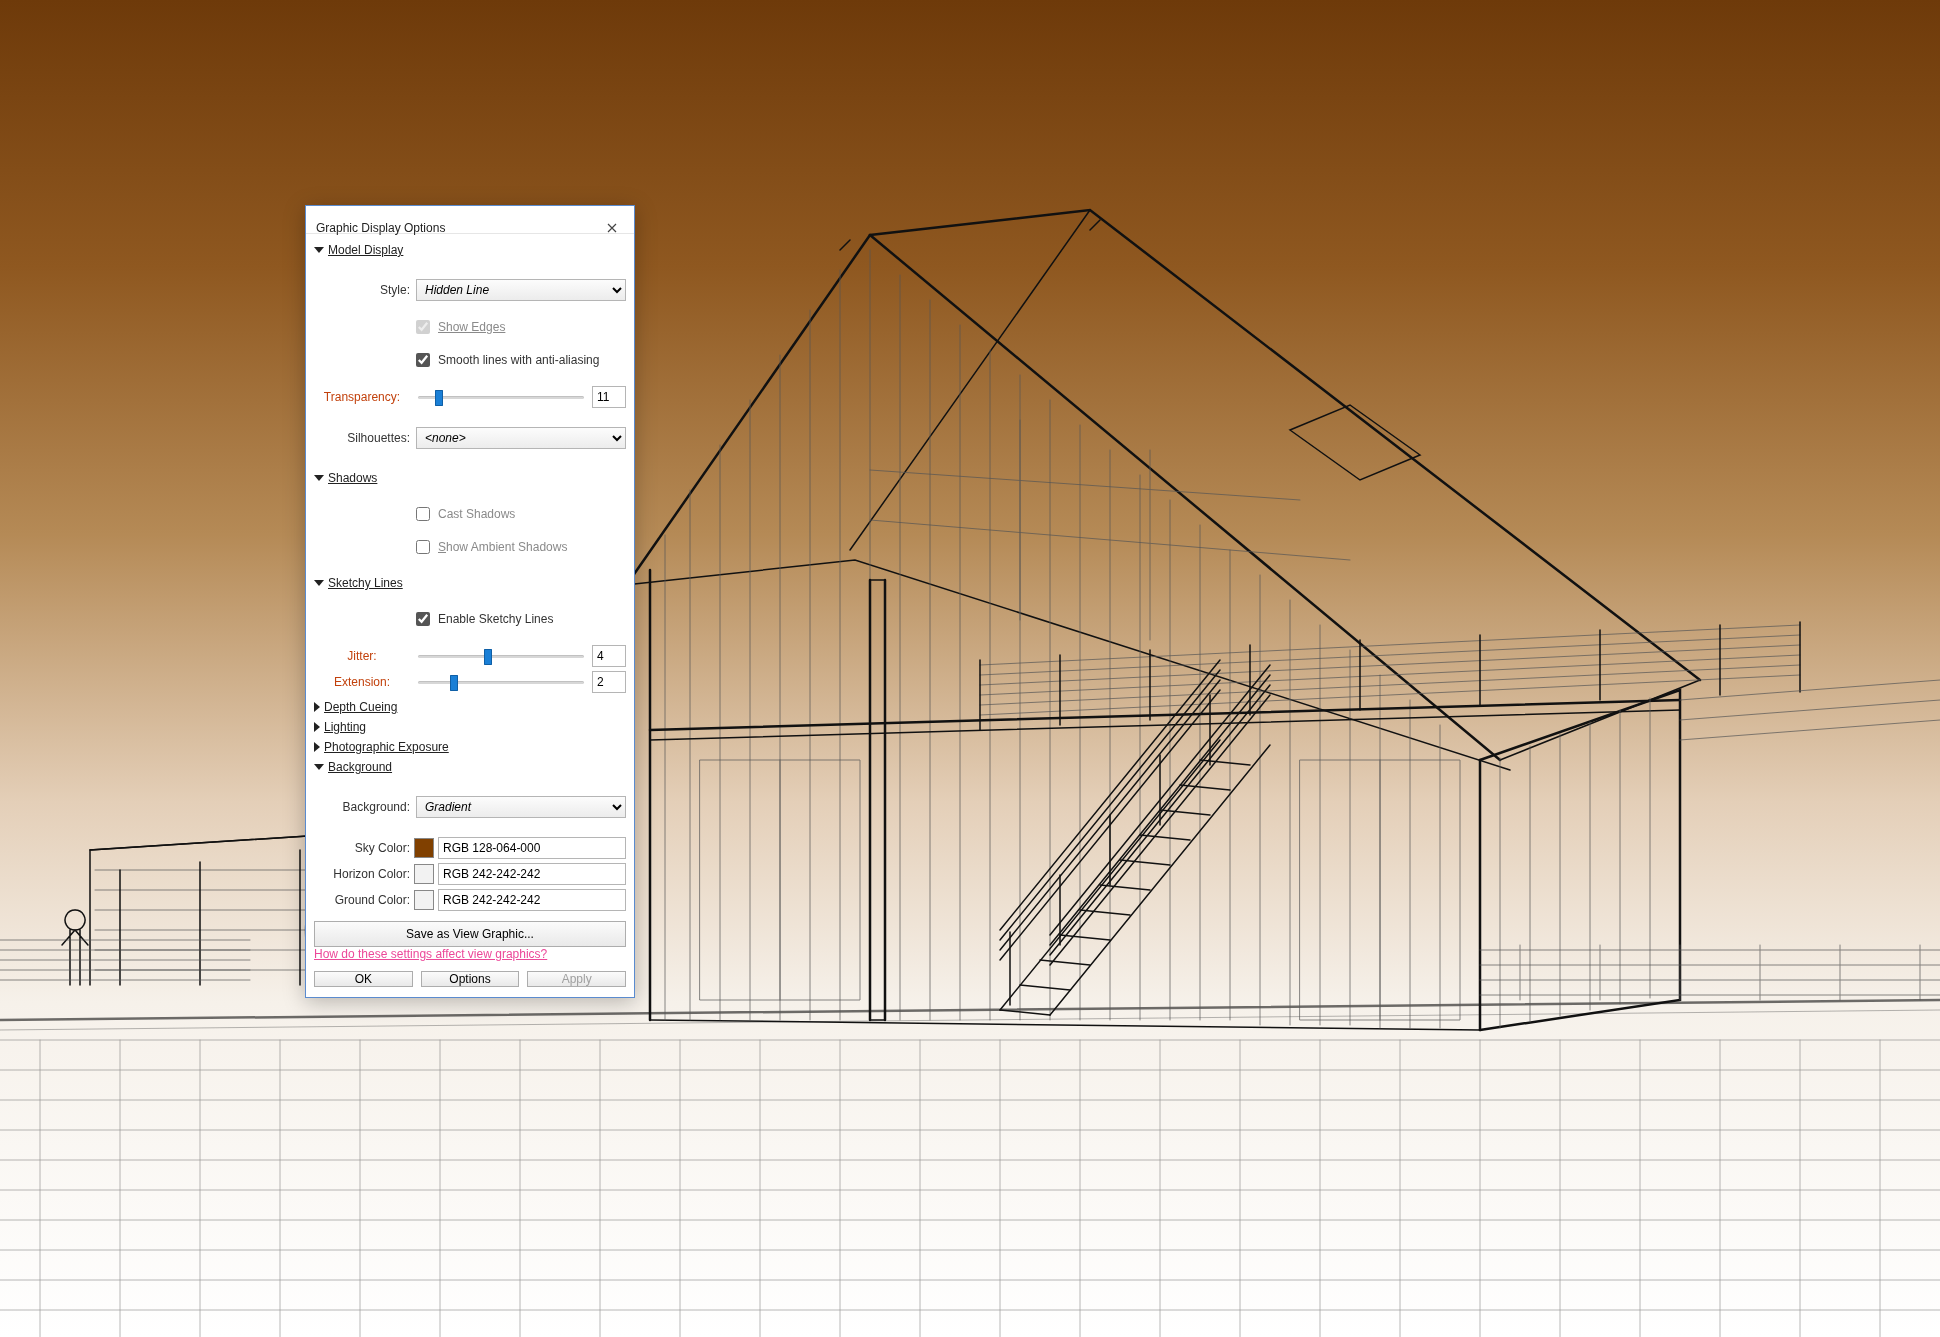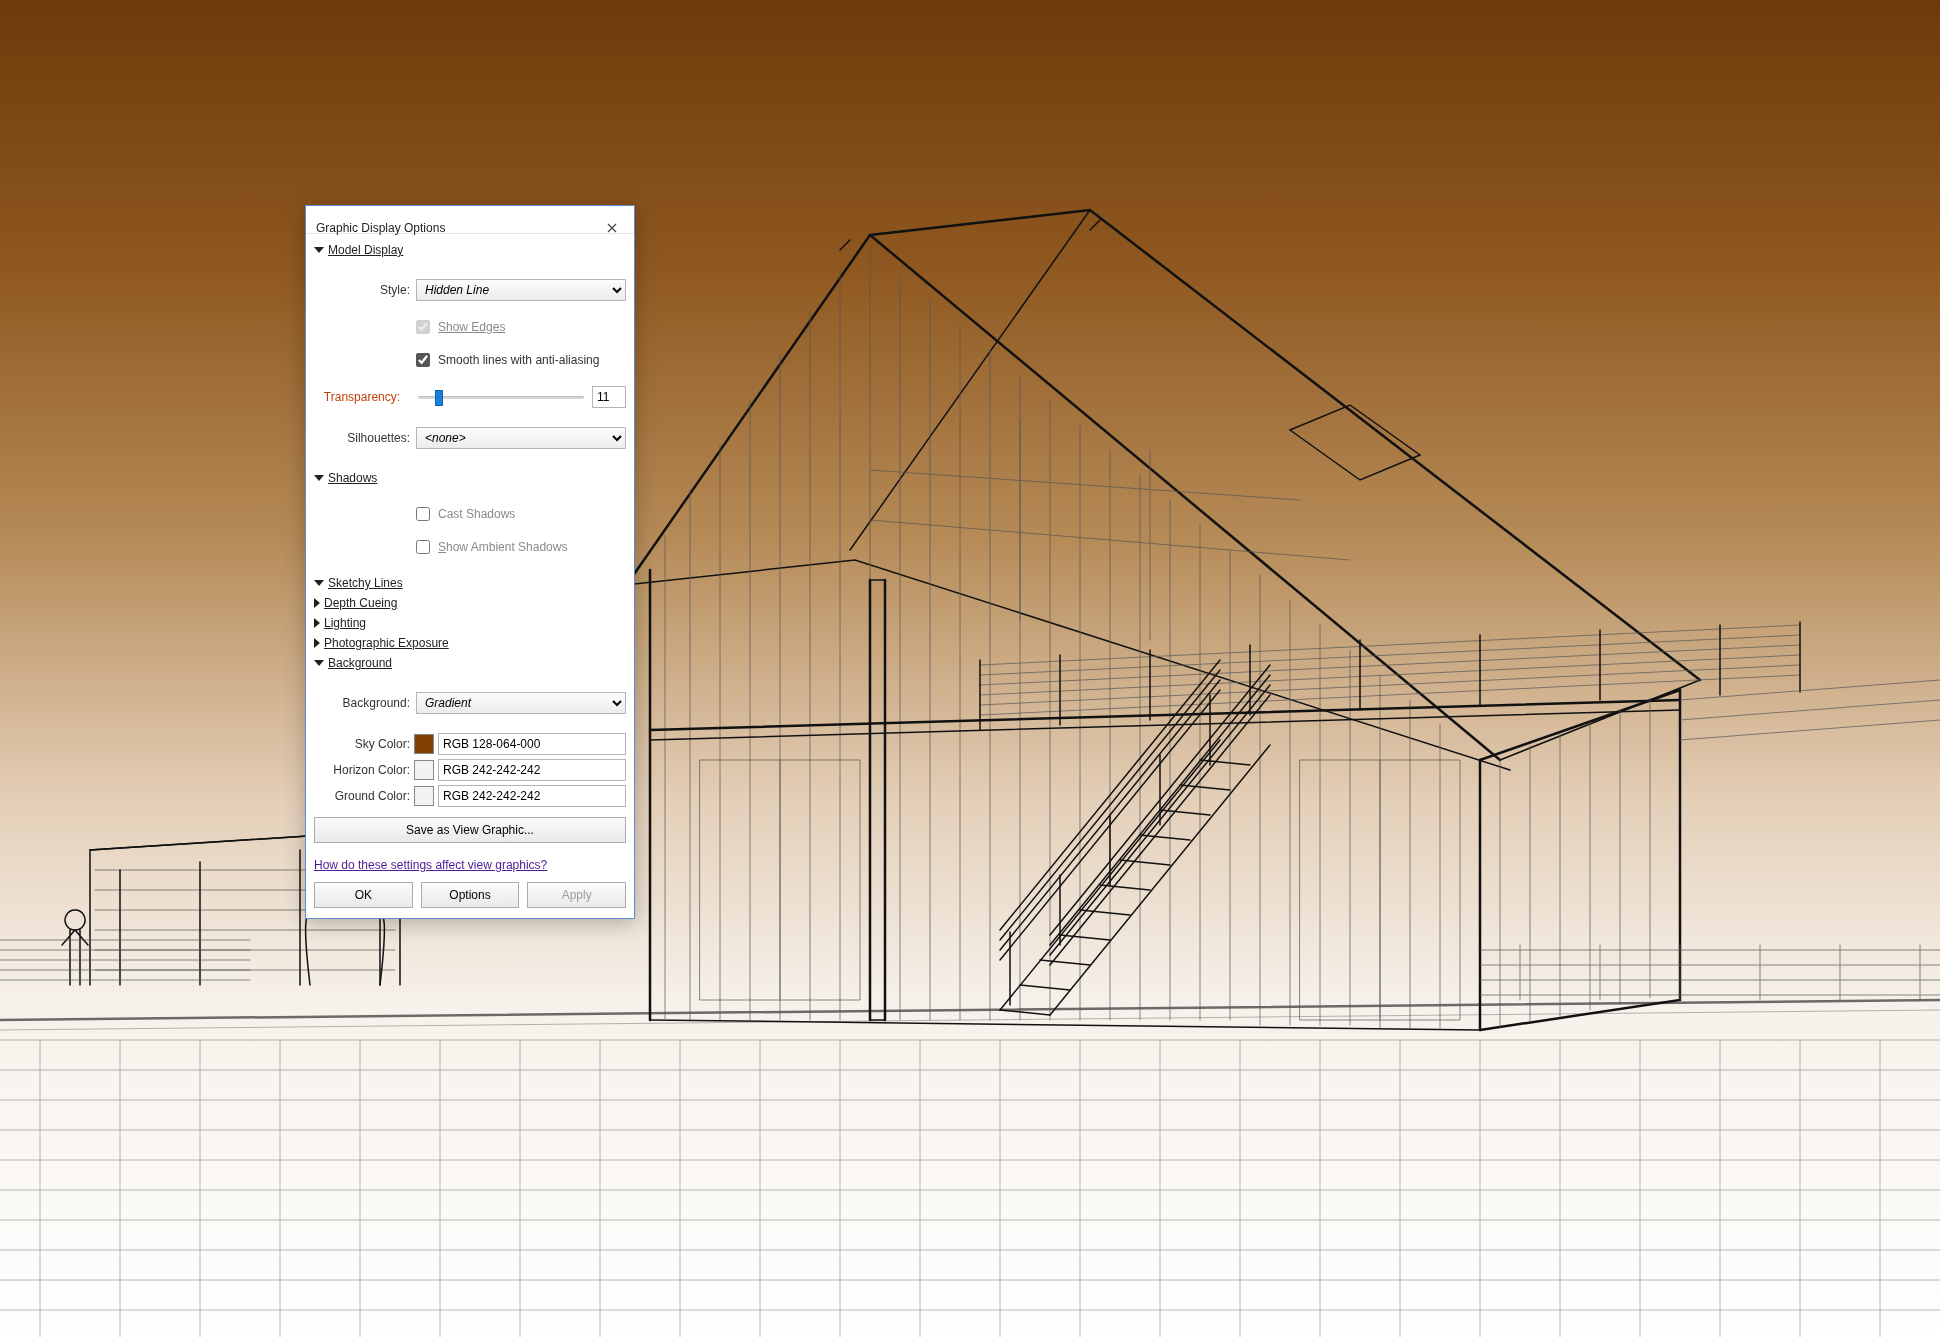--- a/index.html
+++ b/index.html
@@ -163,34 +163,34 @@
     margin-top: 10px;
     background: linear-gradient(#fbfbfb,#e9e9e9);
     border: 1px solid #adadad;
     font-family: inherit;
     font-size: 12px;
     cursor: pointer;
   }
 
   .link {
     display: inline-block;
-    margin-top: 15px;
-    color: #4c1d95;
+    margin-top: 0;
+    color: #ec4899;
     text-decoration: underline;
     cursor: pointer;
   }
 
   .footer {
     display: flex;
     gap: 8px;
     margin-top: 10px;
   }
   .footer button {
     flex: 1;
-    height: 26px;
+    height: 16px;
     background: linear-gradient(#fbfbfb,#e9e9e9);
     border: 1px solid #adadad;
     font-family: inherit;
     font-size: 12px;
     cursor: pointer;
   }
   .footer button[disabled] {
     color: #a0a0a0;
     cursor: default;
   }
@@ -378,20 +378,43 @@
         <input type="checkbox" style="">
         <span class="chk-label grey"><span style="text-decoration:underline">S</span><span>how Ambient Shadows</span></span>
       </div>
     </div>
 
     
     <div class="section-head">
       <span class="tri down"></span>
       <span class="section-title">Sketchy Lines</span>
     </div>
+    <div>
+      <div class="row nolbl">
+        <span class="sp"></span>
+        <input type="checkbox" checked="" style="">
+        <span class="chk-label">Enable Sketchy Lines</span>
+      </div>
+      <div class="slider-row">
+        <span class="lbl">Jitter:</span>
+        <div class="slider">
+          <div class="track"></div>
+          <div class="thumb" style="left:40%"></div>
+        </div>
+        <input class="slider-val" type="text" value="4" style="">
+      </div>
+      <div class="slider-row">
+        <span class="lbl">Extension:</span>
+        <div class="slider">
+          <div class="track"></div>
+          <div class="thumb" style="left:20%"></div>
+        </div>
+        <input class="slider-val" type="text" value="2" style="">
+      </div>
+    </div>
 
     
     <div class="section-head">
       <span class="tri right"></span>
       <span class="section-title">Depth Cueing</span>
     </div>
     <div class="section-head">
       <span class="tri right"></span>
       <span class="section-title">Lighting</span>
     </div>

